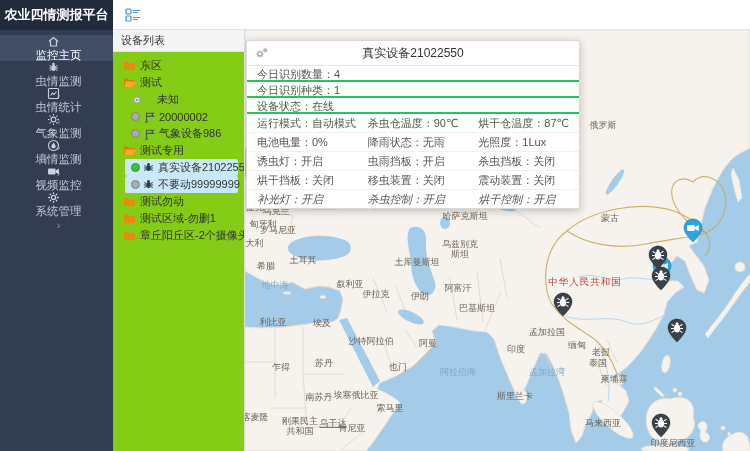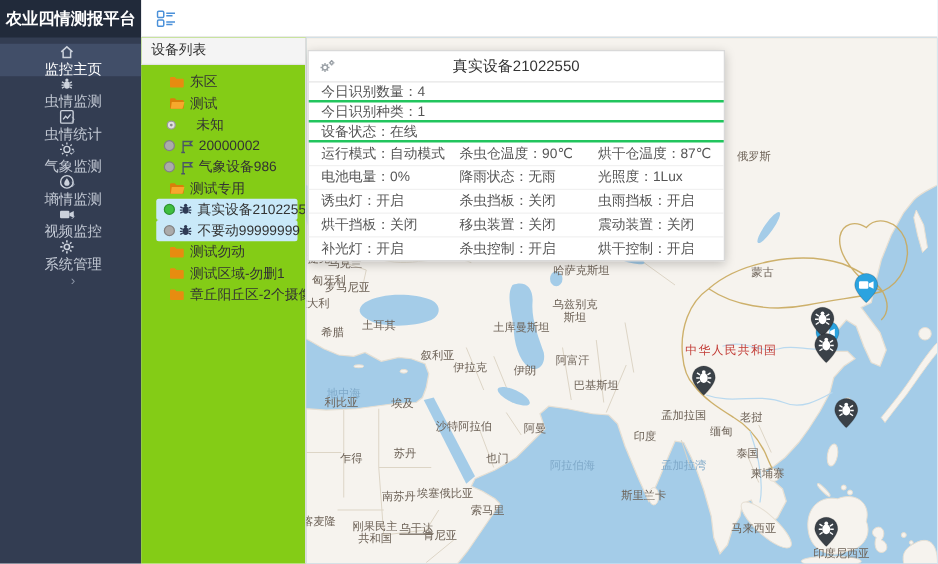--- a/index.html
+++ b/index.html
@@ -24,21 +24,21 @@
   .tree-toggle { display:inline-flex; cursor:pointer; }
   .content { flex:1; display:flex; min-height:0; }
 
   
   .device-panel { width:132px; flex:0 0 132px; background:#84cc16; border-right:1px solid #dcdcdc; overflow:hidden; }
   .panel-title { height:22px; line-height:21px; background:#f4f4f4; border-bottom:1px solid #e3e3e3;
                  font-size:11px; color:#333; padding-left:8px; }
   .tree { padding-top:5px; }
   .tree-row { height:17px; display:flex; align-items:center; font-size:11px; color:#333;
               cursor:pointer; white-space:nowrap; }
-  .tree-row.folder { padding-left:22px; }
+  .tree-row.folder { padding-left:10px; }
   .tree-row.device { padding-left:18px; }
   .tree-row .t-ic { display:inline-flex; margin-right:4px; }
   .tree-row .dot { width:9px; height:9px; border-radius:50%; margin-right:3px; flex:0 0 9px; }
   .dot.online { background:#3fbf3f; border:1px solid #2e9430; }
   .dot.offline { background:#ababab; border:1px solid #828282; }
   .tree-row.selected { background:#c9e9f9; margin-left:12px; margin-right:6px; padding-left:6px; border-radius:2px; }
   .tree-row.unknown .t-lbl { margin-left:10px; }
 
   
   .map { flex:1; position:relative; background:#a4cce8; min-width:0; overflow:hidden; }
@@ -52,21 +52,21 @@
   
   .popup { position:absolute; left:1px; top:10px; width:334px; background:#fff;
            border:1px solid #d9d9d9; box-shadow:0 2px 8px rgba(0,0,0,.22); }
   .popup-header { position:relative; height:25px; border-bottom:1px solid #e6e6e6; }
   .popup-title { position:absolute; left:0; right:0; text-align:center; line-height:25px;
                  font-size:12px; color:#333; }
   .popup-gear { position:absolute; left:8px; top:6px; display:inline-flex; cursor:pointer; }
   .p-row { height:16px; line-height:16px; padding-left:10px; font-size:11px; color:#555;
            border-bottom:2px solid #22c55e; white-space:nowrap; }
   .p-grid-row { display:flex; border-bottom:1px solid #f1f1f1; }
-  .p-grid-row:last-child { border-bottom:none; }
+  .p-grid-row:last-child { border-bottom:none;font-style:italic; }
   .p-cell { flex:1 1 33.3%; height:18px; line-height:18px; padding-left:10px; font-size:11px;
             color:#555; white-space:nowrap; overflow:hidden; }
 </style>
 </head>
 <body>
 
 <div class="app">
 
   <aside class="sidebar">
     <div class="brand">农业四情测报平台</div>
@@ -366,26 +366,26 @@
             <div class="map-label" style="left: 145px; top: 378px;">索马里</div>
             <div class="map-label" style="left: 10px; top: 387px;">喀麦隆</div>
             <div class="map-label" style="left: 55px; top: 396px;">刚果民主
 共和国</div>
             <div class="map-label" style="left: 88px; top: 393px; text-decoration: underline;">乌干达</div>
             <div class="map-label" style="left: 107px; top: 398px;">肯尼亚</div>
             <div class="map-label" style="left: 271px; top: 319px;">印度</div>
             <div class="map-label" style="left: 270px; top: 366px; text-align: right;">斯里兰卡</div>
             <div class="map-label" style="left: 302px; top: 302px;">孟加拉国</div>
             <div class="map-label" style="left: 332px; top: 315px;">缅甸</div>
-            <div class="map-label" style="left: 356px; top: 304px;">老挝</div>
+            <div class="map-label" style="left: 356px; top: 322px;">老挝</div>
             <div class="map-label" style="left: 353px; top: 333px;">泰国</div>
             <div class="map-label" style="left: 369px; top: 349px;">柬埔寨</div>
             <div class="map-label" style="left: 358px; top: 393px;">马来西亚</div>
             <div class="map-label" style="left: 428px; top: 413px;">印度尼西亚</div>
-            <div class="map-label water" style="left: 30px; top: 255px; margin-top: 30px;">地中海</div>
+            <div class="map-label water" style="left: 30px; top: 255px;">地中海</div>
             <div class="map-label water" style="left: 213px; top: 342px;">阿拉伯海</div>
             <div class="map-label water" style="left: 302px; top: 342px;">孟加拉湾</div>
             <div class="map-label china" style="left: 340px; top: 252px;">中华人民共和国</div>
           </div>
         <div id="map-markers">
             <div class="marker" style="left: 438px; top: 188px;"><svg width="20" height="25" viewBox="0 0 24 30">
                 <path d="M12,1 C5.9,1 1,5.9 1,12 C1,19 12,29 12,29 C12,29 23,19 23,12 C23,5.9 18.1,1 12,1 Z" fill="#2ba3e0" stroke="rgba(0,0,0,.18)"></path>
                 <rect x="5" y="8.5" width="9" height="7" rx="1.2" fill="#fff"></rect>
                 <path d="M14.5,10.5 L19,8.3 V15.7 L14.5,13.5 Z" fill="#fff"></path>
               </svg></div>
@@ -447,22 +447,22 @@
                 <div class="p-cell">杀虫仓温度：90℃</div>
                 <div class="p-cell">烘干仓温度：87℃</div>
               </div>
               <div class="p-grid-row">
                 <div class="p-cell">电池电量：0%</div>
                 <div class="p-cell">降雨状态：无雨</div>
                 <div class="p-cell">光照度：1Lux</div>
               </div>
               <div class="p-grid-row">
                 <div class="p-cell">诱虫灯：开启</div>
+                <div class="p-cell">虫雨挡板：开启</div>
                 <div class="p-cell">杀虫挡板：关闭</div>
-                <div class="p-cell">虫雨挡板：开启</div>
               </div>
               <div class="p-grid-row">
                 <div class="p-cell">烘干挡板：关闭</div>
                 <div class="p-cell">移虫装置：关闭</div>
                 <div class="p-cell">震动装置：关闭</div>
               </div>
               <div class="p-grid-row">
                 <div class="p-cell">补光灯：开启</div>
                 <div class="p-cell">杀虫控制：开启</div>
                 <div class="p-cell">烘干控制：开启</div>

